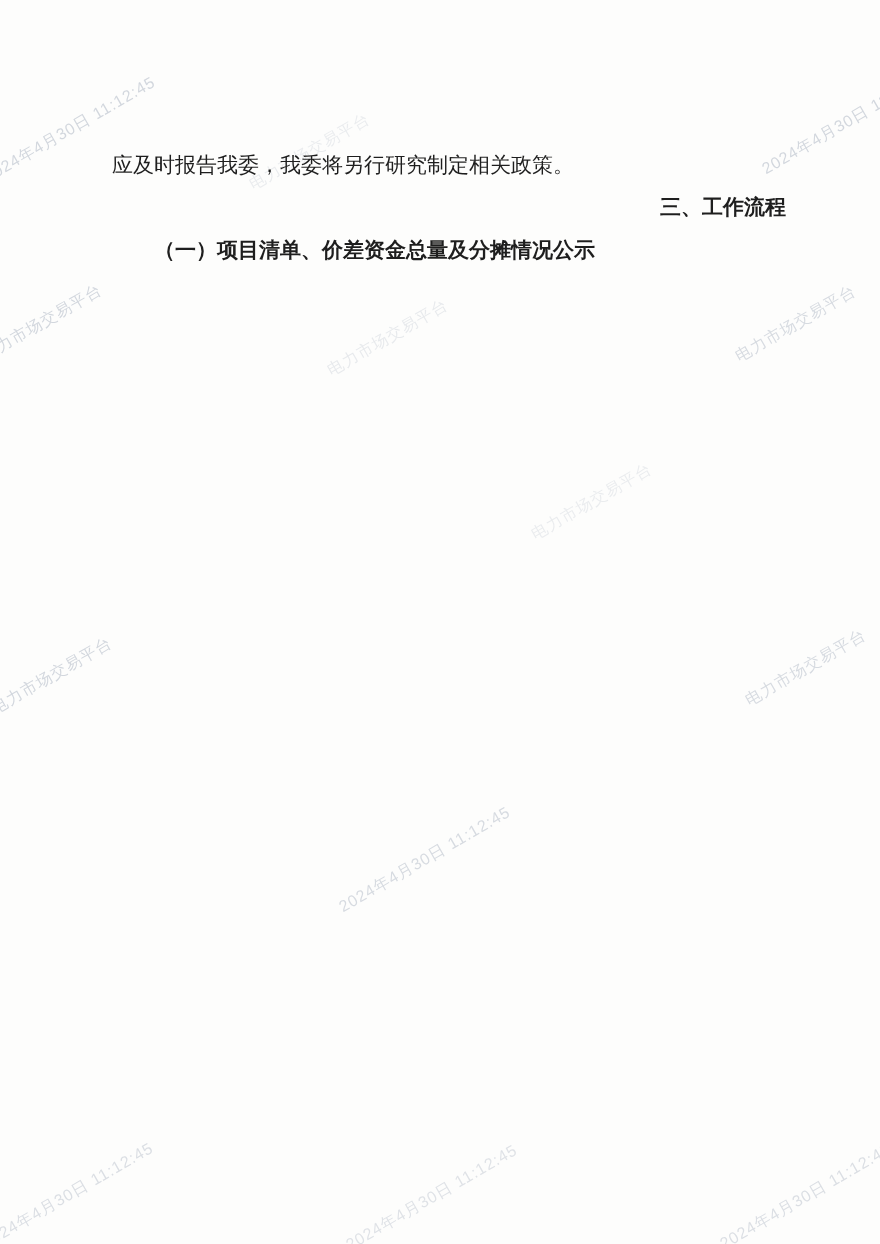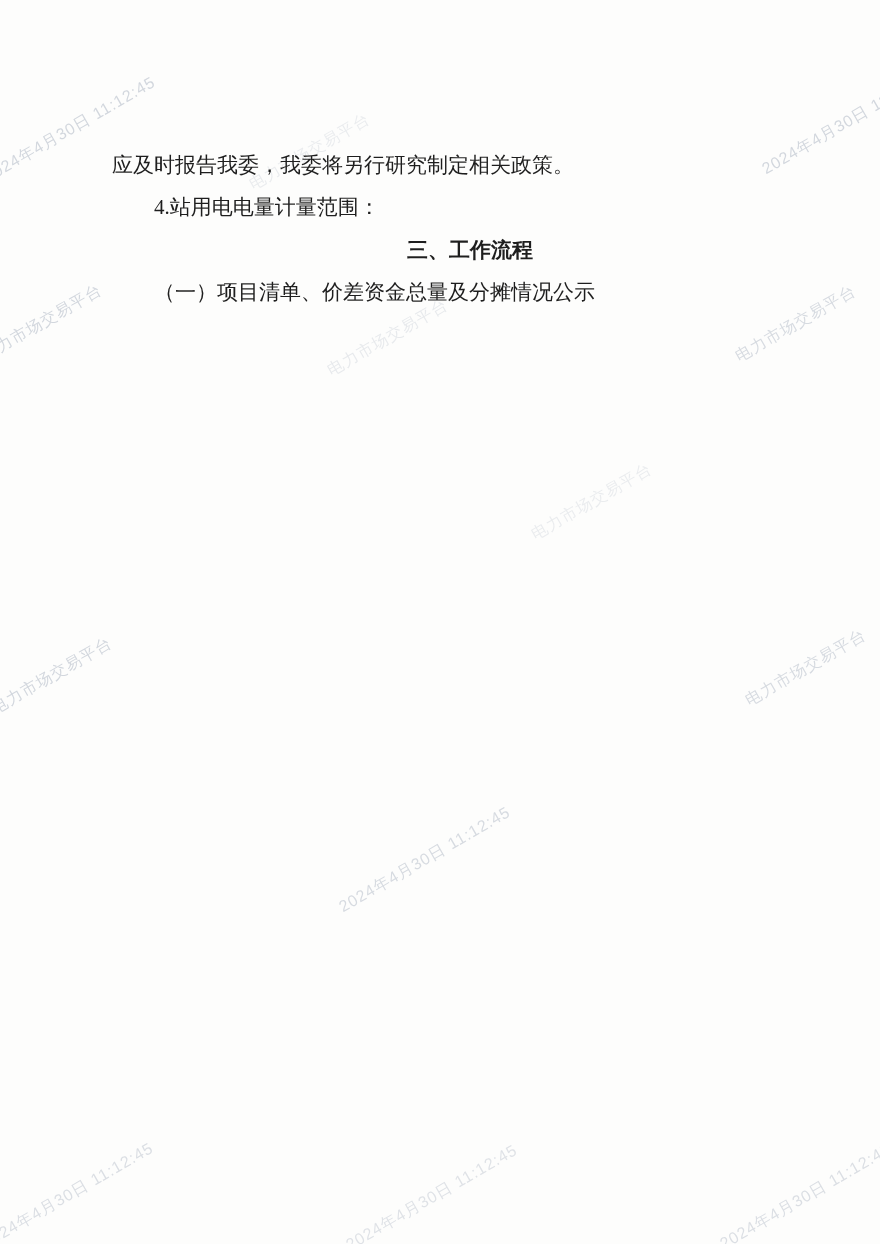--- a/index.html
+++ b/index.html
@@ -34,24 +34,24 @@
     line-height:42.4px;
     color:#1e1e1e;
     text-align:justify;
     text-justify:inter-ideograph;
   }
   .content p { margin:0; padding:0; }
   .content p.indent { text-indent:2em; }
   .content p.heading-sans {
     font-weight:bold;
     font-family:Liberation Serif, serif;
-    text-align:center;
+    text-align:right;
   }
   .content p.heading-kai {
-    font-weight:normal;
+    font-weight:bold;
     text-align:left;
   }
 </style>
 </head>
 <body>
 
 <div class="page">
   <div class="watermark-layer">
       <span class="wm" style="left: 70px; top: 130px; opacity: 0.5;">2024年4月30日 11:12:45</span>
       <span class="wm" style="left: 848px; top: 122px; opacity: 0.5;">2024年4月30日 11:12:45</span>
@@ -62,17 +62,16 @@
       <span class="wm" style="left: 592px; top: 502px; opacity: 0.22;">电力市场交易平台</span>
       <span class="wm" style="left: 52px; top: 676px; opacity: 0.5;">电力市场交易平台</span>
       <span class="wm" style="left: 806px; top: 668px; opacity: 0.45;">电力市场交易平台</span>
       <span class="wm" style="left: 425px; top: 860px; opacity: 0.45;">2024年4月30日 11:12:45</span>
       <span class="wm" style="left: 68px; top: 1196px; opacity: 0.4;">2024年4月30日 11:12:45</span>
       <span class="wm" style="left: 432px; top: 1198px; opacity: 0.35;">2024年4月30日 11:12:45</span>
       <span class="wm" style="left: 806px; top: 1197px; opacity: 0.4;">2024年4月30日 11:12:45</span>
     </div>
   <div class="content">
       <p class="body">应及时报告我委，我委将另行研究制定相关政策。</p>
-      <p class="body indent">4.站用电电量计量范围：</p>
       <p class="heading-sans indent">三、工作流程</p>
       <p class="heading-kai indent">（一）项目清单、价差资金总量及分摊情况公示</p>
     </div>
 </div>
 
 </body></html>

